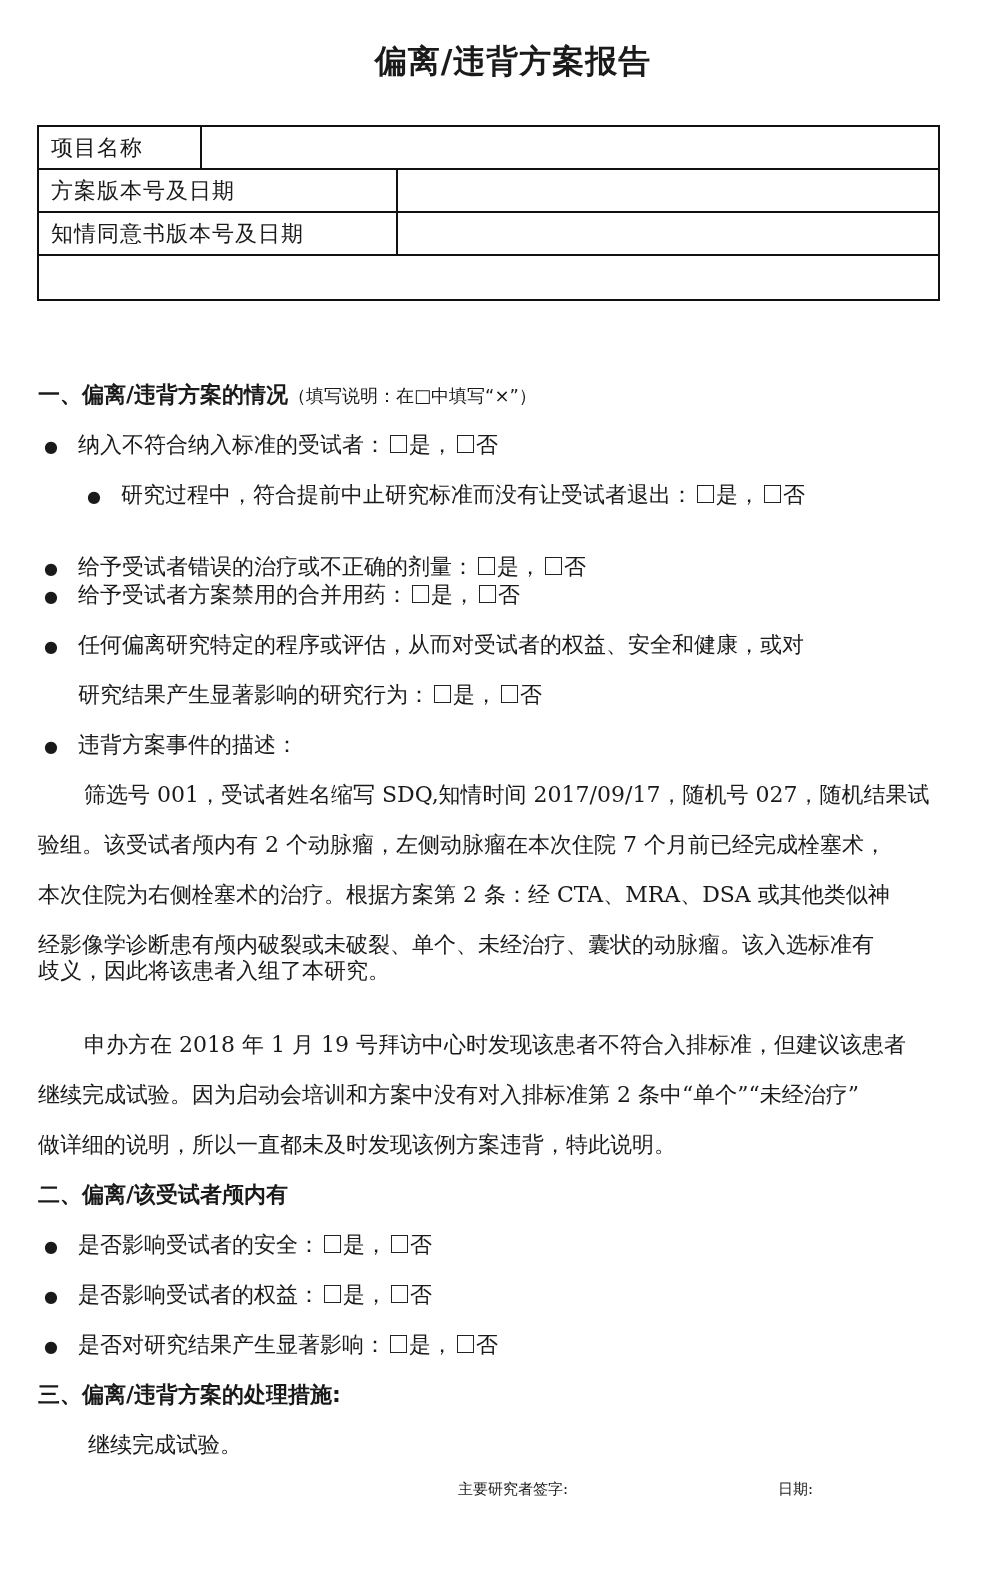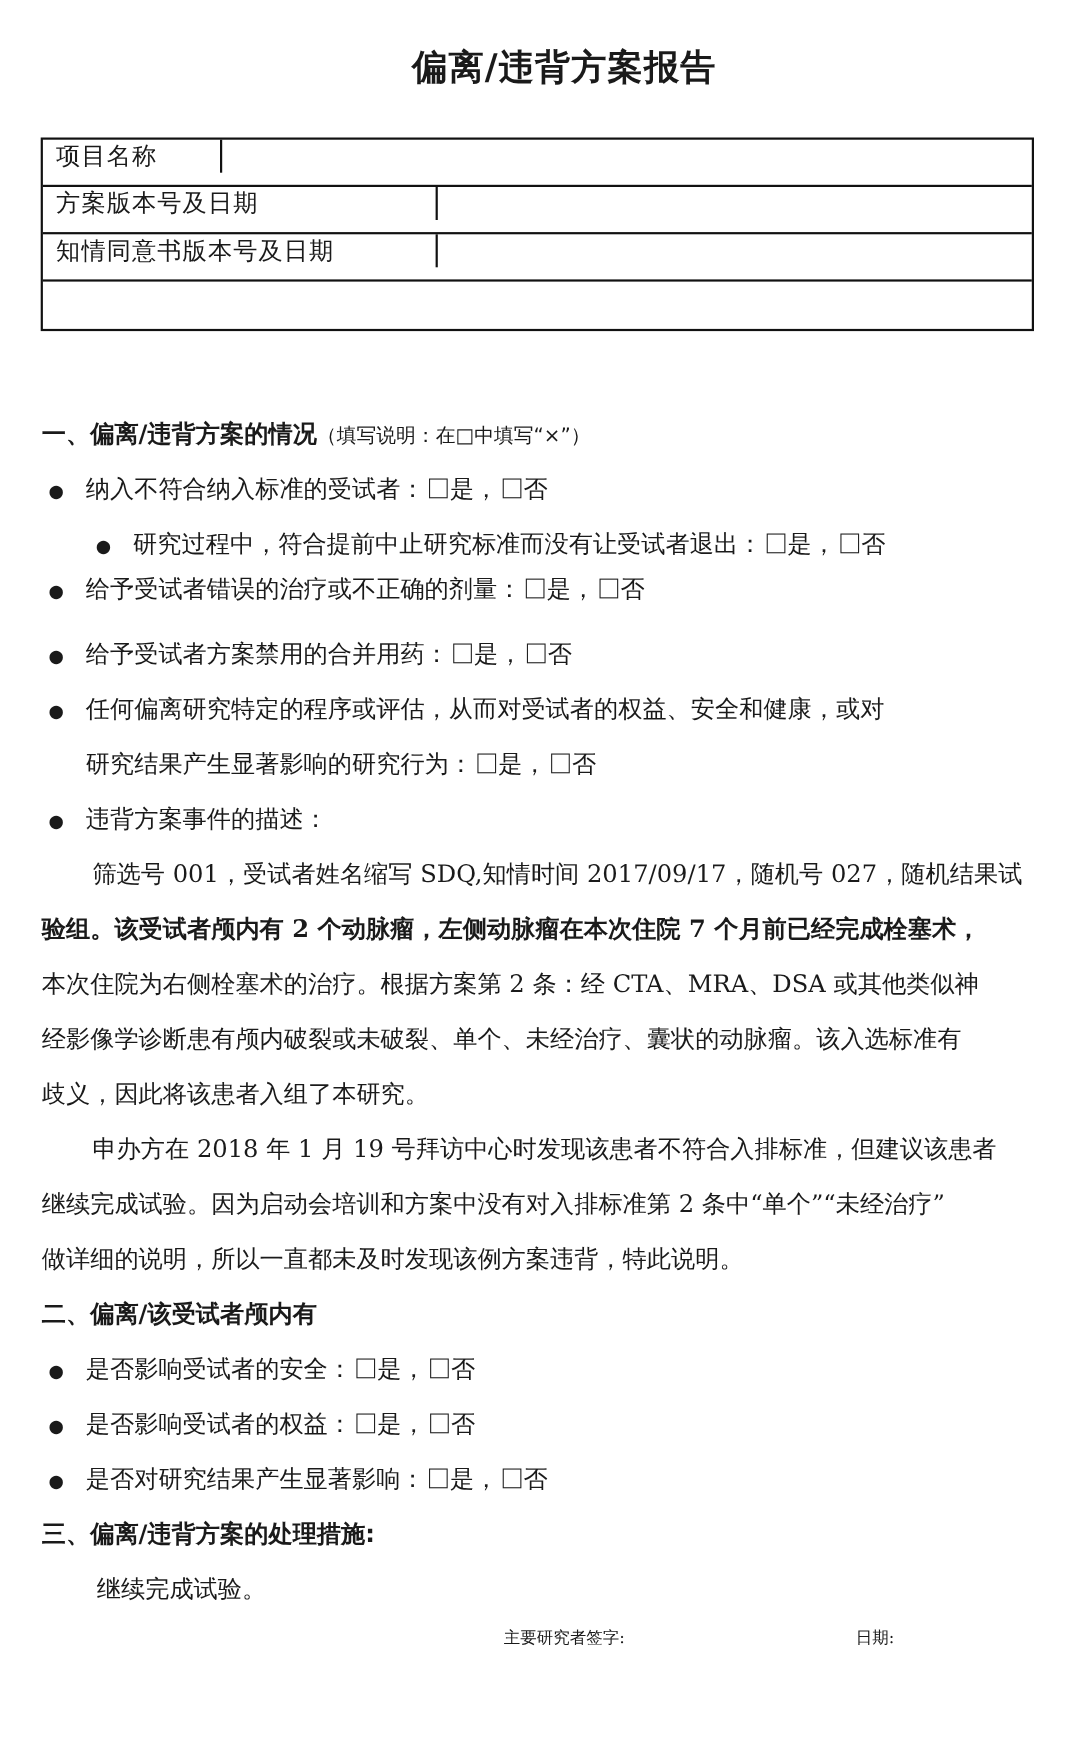--- a/index.html
+++ b/index.html
@@ -12,21 +12,21 @@
     position: absolute; left: 0; width: 986px; top: 40px;
     text-align: center; font-size: 32px; font-weight: bold;
     font-family: "DejaVu Sans", "Liberation Sans", sans-serif;
     letter-spacing: 1px;
     margin-left: 20px;
   }
   .info-table {
     position: absolute; left: 37px; top: 125px; width: 903px;
     border: 2px solid #111; box-sizing: border-box;
   }
-  .row { display: flex; height: 43px; border-bottom: 2px solid #111; box-sizing: border-box; flex-direction: column; }
+  .row { display: flex; height: 43px; border-bottom: 2px solid #111; box-sizing: border-box; }
   .row:last-child { border-bottom: none; }
   .row .label {
     font-size: 22px; display: flex; align-items: center; padding-left: 12px;
     border-right: 2px solid #111; box-sizing: border-box; letter-spacing: 1px;
     font-family: "DejaVu Sans", "Liberation Sans", sans-serif; font-weight: 300;
   }
   .row.narrow .label { width: 163px; }
   .row.wide .label { width: 359px; }
   .row .value { flex: 1; }
 
@@ -74,41 +74,41 @@
 <div class="section-heading" style="top:380px;">
   <span>一、偏离/违背方案的情况</span><span class="note">（填写说明：在□中填写“×”）</span>
 </div>
 
 <div class="bullet" style="top:430px;">
   <span class="dot">●</span><span>纳入不符合纳入标准的受试者：</span><span class="box"></span><span>是，</span><span class="box"></span><span>否</span>
 </div>
 <div class="bullet" style="top:480px;margin-left:43px;">
   <span class="dot">●</span><span>研究过程中，符合提前中止研究标准而没有让受试者退出：</span><span class="box"></span><span>是，</span><span class="box"></span><span>否</span>
 </div>
-<div class="bullet" style="top:521px;">
+<div class="bullet" style="top:552px;">
   <span class="dot">●</span><span>给予受试者错误的治疗或不正确的剂量：</span><span class="box"></span><span>是，</span><span class="box"></span><span>否</span>
 </div>
 <div class="bullet" style="top:580px;">
   <span class="dot">●</span><span>给予受试者方案禁用的合并用药：</span><span class="box"></span><span>是，</span><span class="box"></span><span>否</span>
 </div>
 <div class="bullet" style="top:630px;">
   <span class="dot">●</span><span>任何偏离研究特定的程序或评估，从而对受试者的权益、安全和健康，或对</span>
 </div>
 <div class="bullet-cont" style="top:680px;">
   <span>研究结果产生显著影响的研究行为：</span><span class="box"></span><span>是，</span><span class="box"></span><span>否</span>
 </div>
 <div class="bullet" style="top:730px;">
   <span class="dot">●</span><span>违背方案事件的描述：</span>
 </div>
 
 <div class="para-line indent" style="top:780px;">筛选号 001，受试者姓名缩写 SDQ,知情时间 2017/09/17，随机号 027，随机结果试</div>
-<div class="para-line" style="top:830px;font-weight:bold;">验组。该受试者颅内有 2 个动脉瘤，左侧动脉瘤在本次住院 7 个月前已经完成栓塞术，</div>
+<div class="para-line" style="top:830px;">验组。该受试者颅内有 2 个动脉瘤，左侧动脉瘤在本次住院 7 个月前已经完成栓塞术，</div>
 <div class="para-line" style="top:880px;">本次住院为右侧栓塞术的治疗。根据方案第 2 条：经 CTA、MRA、DSA 或其他类似神</div>
 <div class="para-line" style="top:930px;">经影像学诊断患有颅内破裂或未破裂、单个、未经治疗、囊状的动脉瘤。该入选标准有</div>
-<div class="para-line" style="top:980px;">歧义，因此将该患者入组了本研究。</div>
+<div class="para-line" style="top:956px;">歧义，因此将该患者入组了本研究。</div>
 <div class="para-line indent" style="top:1030px;">申办方在 2018 年 1 月 19 号拜访中心时发现该患者不符合入排标准，但建议该患者</div>
 <div class="para-line" style="top:1080px;">继续完成试验。因为启动会培训和方案中没有对入排标准第 2 条中“单个”“未经治疗”</div>
 <div class="para-line" style="top:1130px;">做详细的说明，所以一直都未及时发现该例方案违背，特此说明。</div>
 
 <div class="section-heading" style="top:1180px;">二、偏离/该受试者颅内有</div>
 <div class="bullet" style="top:1230px;">
   <span class="dot">●</span><span>是否影响受试者的安全：</span><span class="box"></span><span>是，</span><span class="box"></span><span>否</span>
 </div>
 <div class="bullet" style="top:1280px;">
   <span class="dot">●</span><span>是否影响受试者的权益：</span><span class="box"></span><span>是，</span><span class="box"></span><span>否</span>

